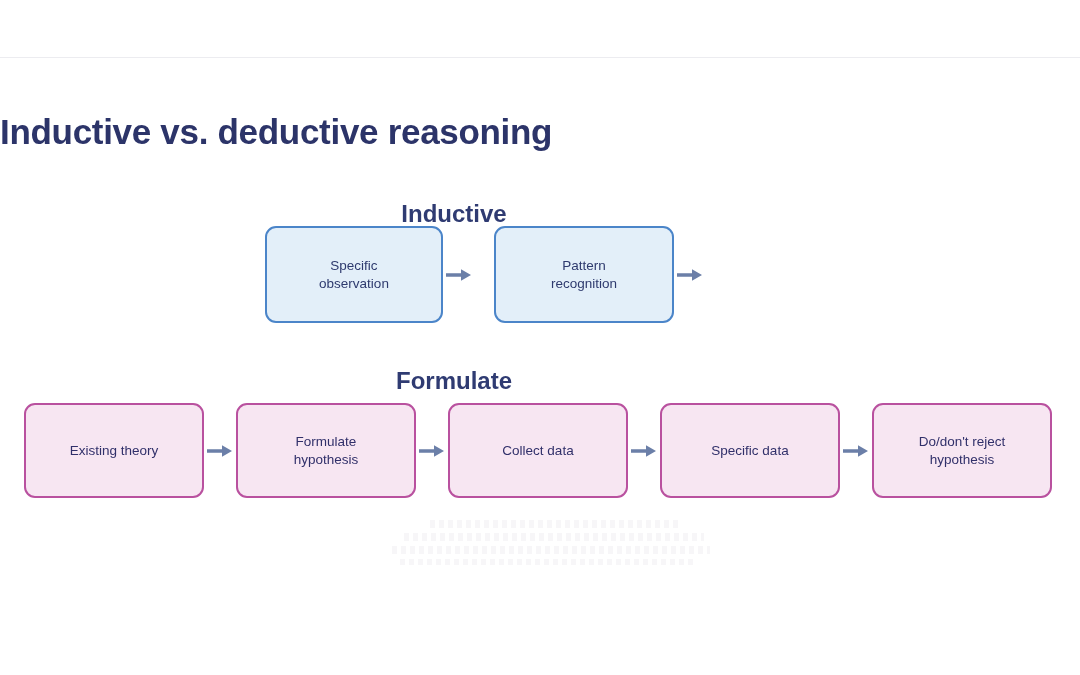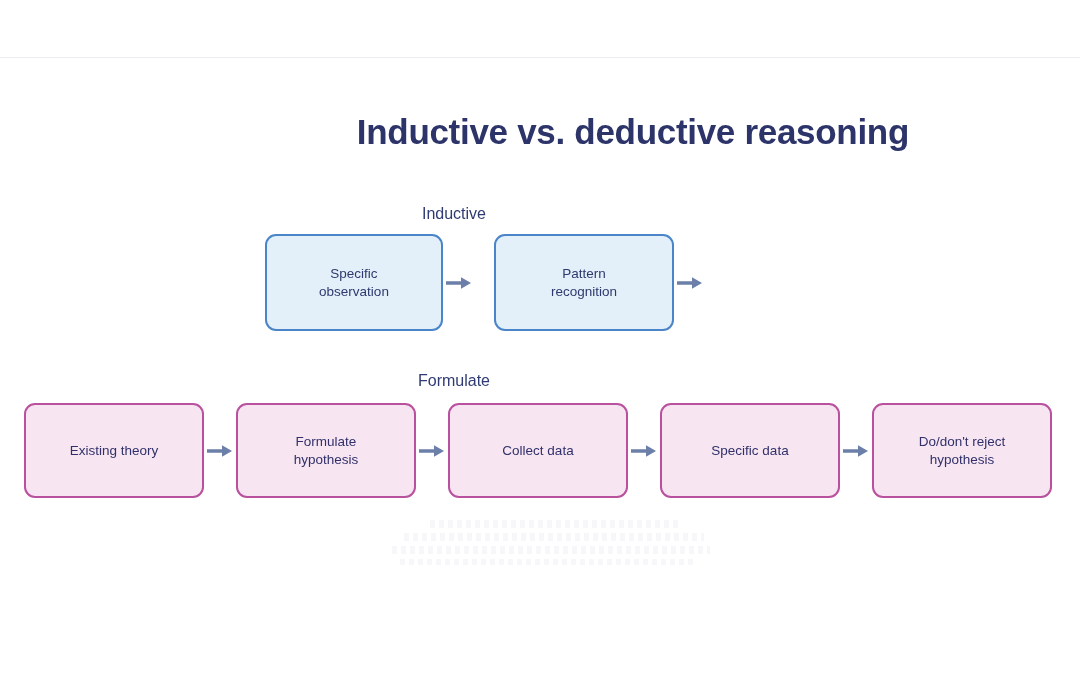--- a/index.html
+++ b/index.html
@@ -37,54 +37,54 @@
     height: 1px;
     background: #ececf0;
   }
 
   
   .page-title {
     position: absolute;
     left: 0;
     top: 109px;
     width: 909px;
-    text-align: right;
+    text-align: left;
     font-size: 35px;
     font-weight: bold;
     letter-spacing: -0.3px;
     color: #2c3469;
     line-height: 46px;
     white-space: nowrap;
   }
 
   
   .section-caption {
     position: absolute;
     width: 908px;
     left: 0;
     text-align: center;
-    font-size: 16px;
-    font-weight: normal;
+    font-size: 24px;
+    font-weight: bold;
     color: #2f3b72;
     line-height: 28px;
     white-space: nowrap;
   }
   .caption-inductive { top: 200px; }
   .caption-deductive { top: 367px; }
 
   
   .flow-row {
     position: absolute;
     display: flex;
     align-items: center;
     justify-content: flex-start;
   }
   .row-inductive {
     left: 237px;
-    top: 234px;
+    top: 226px;
     height: 97px;
     padding-left: 28px;
   }
   .row-deductive {
     left: 24px;
     top: 403px;
     height: 95px;
   }
 
   

